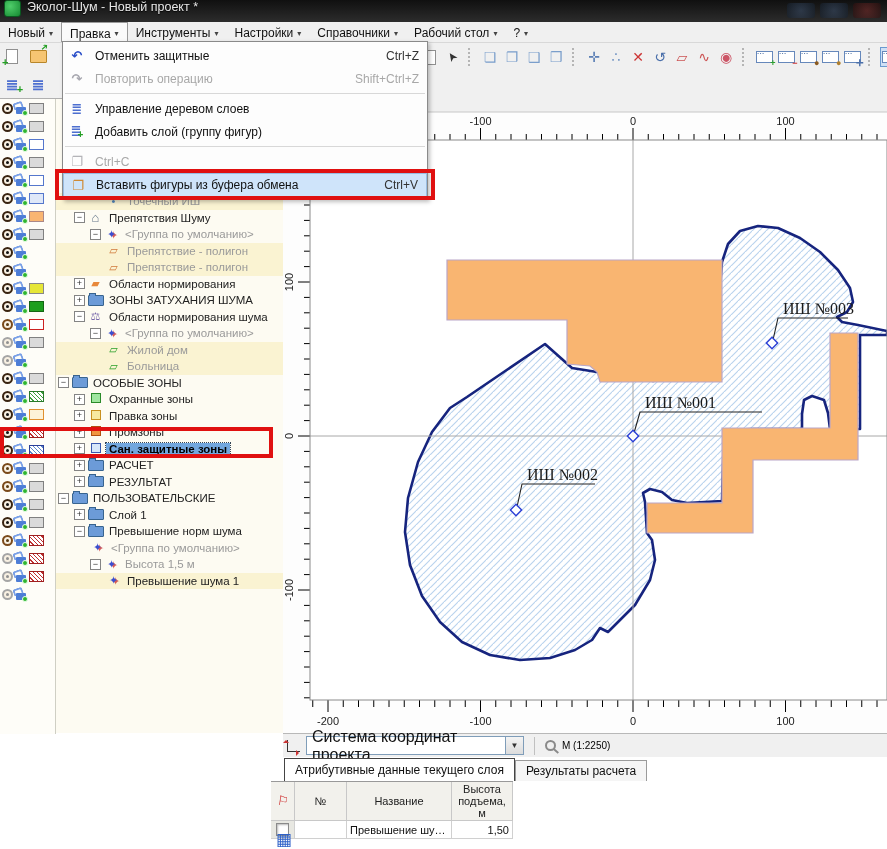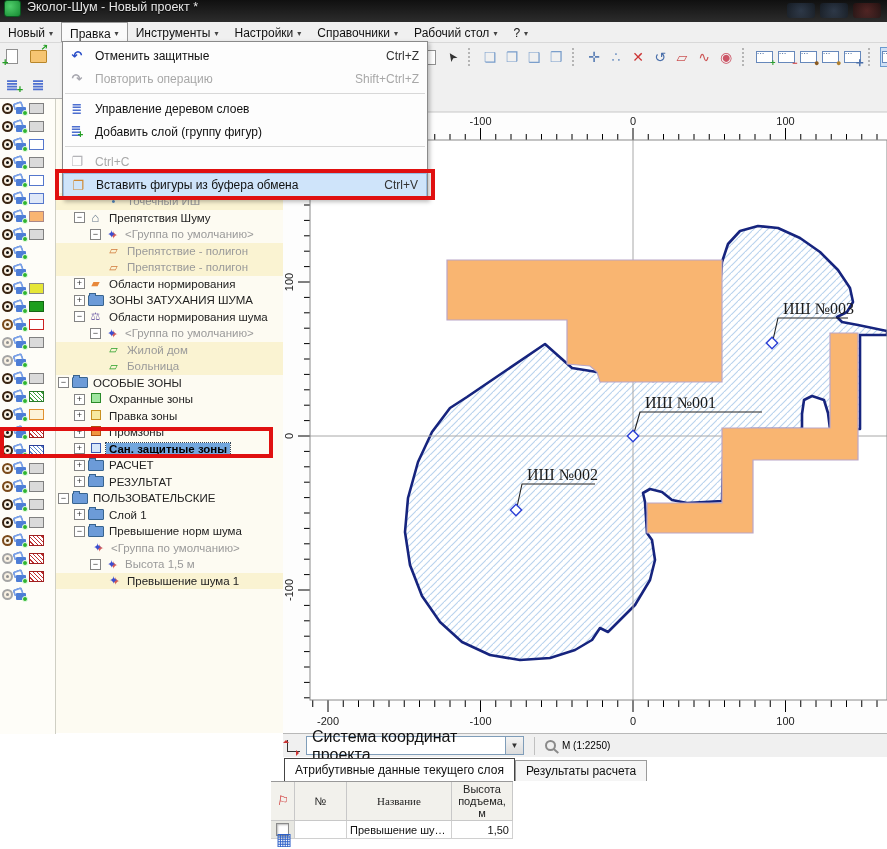--- a/index.html
+++ b/index.html
@@ -688,21 +688,21 @@
   <span class="tab active">Атрибутивные данные текущего слоя</span>
   <span class="tab">Результаты расчета</span>
 </div>
 
 <div id="attr-table">
     <div class="t-head">
       <div class="hc" style="width: 24px;">
         <span class="flagico">⚐</span>
       </div>
       <div class="hc" style="width: 52px;">№</div>
-      <div class="hc" style="width: 105px; font-family: Liberation Serif, serif;">Название</div>
+      <div class="hc" style="width: 105px;">Название</div>
       <div class="hc" style="width: 61px;">Высота подъема, м</div>
     </div>
     <div class="t-row">
       <div class="tc first" style="width: 24px;">
         <div class="cbx"></div>
       </div>
       <div class="tc" style="width: 52px;"></div>
       <div class="tc" style="width: 105px;">Превышение шу…</div>
       <div class="tc num" style="width: 61px;">1,50</div>
     </div>

